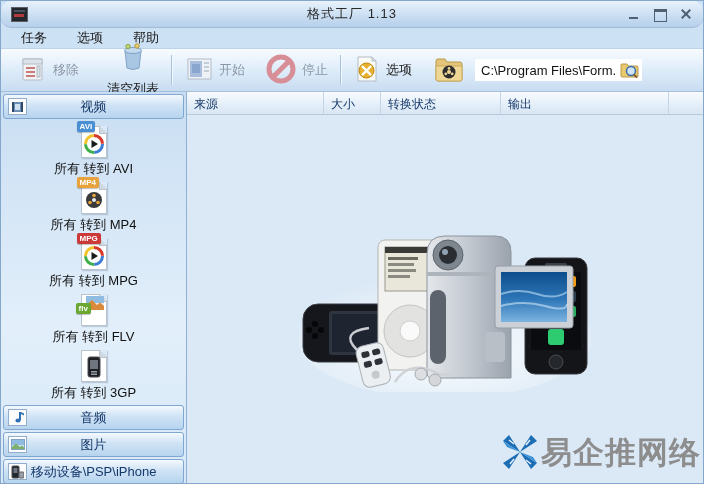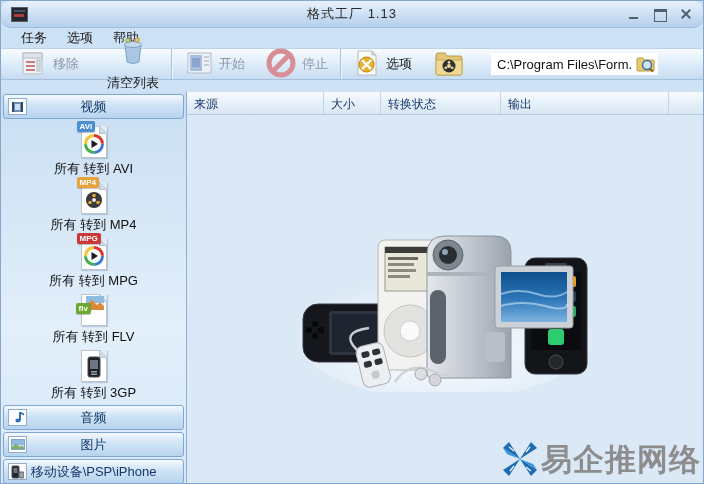--- a/index.html
+++ b/index.html
@@ -18,31 +18,31 @@
   .win-controls { position:absolute; right:8px; top:4px; display:flex; gap:8px; }
   .win-btn { width:18px; height:18px; position:relative; cursor:default; }
   .glyph-min::before { content:""; position:absolute; left:4px; bottom:4px; width:9px; height:2px; background:#4f6072; }
   .glyph-max::before { content:""; position:absolute; left:3px; top:4px; width:11px; height:9px; border:1px solid #4f6072; border-top-width:3px; }
   .glyph-close::before, .glyph-close::after { content:""; position:absolute; left:8px; top:3px; width:2px; height:12px; background:#4f6072; }
   .glyph-close::before { transform:rotate(45deg); }
   .glyph-close::after { transform:rotate(-45deg); }
 
   
   .menubar { position:absolute; left:0; top:27px; right:0; height:21px; background:#cde1f4;
-    display:flex; align-items:flex-end; padding-left:16px; gap:12px; border-bottom:1px solid #bcd2e8; }
+    display:flex; align-items:flex-end; padding-left:16px; gap:22px; border-bottom:1px solid #bcd2e8; }
   .menu-item { font-size:13px; color:#1a1a1a; padding:1px 4px; cursor:default; }
 
   
-  .toolbar { position:absolute; left:0; top:48px; right:0; height:31px;
+  .toolbar { position:absolute; left:0; top:48px; right:0; height:43px;
     background:linear-gradient(#f7fbff, #dcebf9 55%, #c8dcf1); border-bottom:1px solid #a7c0da;
     display:flex; align-items:center; padding-left:12px; }
   .tb-btn { display:flex; align-items:center; gap:5px; padding:3px 7px; font-size:13px; color:#1a1a1a; cursor:default; }
   .tb-btn.disabled { color:#8a96a5; }
   .tb-sep { width:1px; height:30px; background:#aac2db; margin:0 5px; box-shadow:1px 0 0 #f0f7fd; }
-  .tb-path { display:flex; align-items:center; background:#ffffff; height:22px; padding:0 2px 0 6px; margin-left:20px;
+  .tb-path { display:flex; align-items:center; background:#ffffff; height:22px; padding:0 2px 0 6px; margin-left:4px;
     font-size:13px; color:#111; white-space:nowrap; }
   .tb-path svg { margin-left:4px; }
 
   
   .content { position:absolute; left:0; top:91px; right:0; bottom:0; }
 
   
   .sidebar { position:absolute; left:0; top:0; width:186px; bottom:0;
     background:linear-gradient(#c9def2, #e2effb 60%, #d7e8f7); border-right:1px solid #8fb0d4; overflow:hidden; }
   .side-header { height:25px; margin:2px 2px 0 2px; border:1px solid #7fa7d1; border-radius:3px;
@@ -68,21 +68,21 @@
   .side-item .flv-art { left:9px; top:5px; }
 
   
   .main { position:absolute; left:186px; top:0; right:0; bottom:0; background:#dbe9f6; }
   .thead { display:flex; height:23px; background:linear-gradient(#f8fbfe, #e3eef8 60%, #d9e7f4);
     border-bottom:1px solid #b6c9dd; }
   .th { font-size:12px; color:#16396b; padding:4px 0 0 7px; border-right:1px solid #c3d4e6; cursor:default; }
   .th:nth-child(1){ width:137px; } .th:nth-child(2){ width:57px; } .th:nth-child(3){ width:120px; }
   .th:nth-child(4){ width:168px; } .th-rest{ flex:1; border-right:none; }
   .devices { position:absolute; left:112px; top:140px; }
-  .watermark { position:absolute; right:2px; bottom:3px; display:flex; align-items:center; }
+  .watermark { position:absolute; right:2px; bottom:10px; display:flex; align-items:center; }
   .wm-text { font-family:"DejaVu Serif","Liberation Serif",serif; font-weight:bold; font-size:31px;
     color:#8d8d8d; letter-spacing:1px; line-height:1; }
 </style>
 </head>
 <body>
 
 <div class="window">
 
   <div class="titlebar">
     <div class="app-icon"></div>

